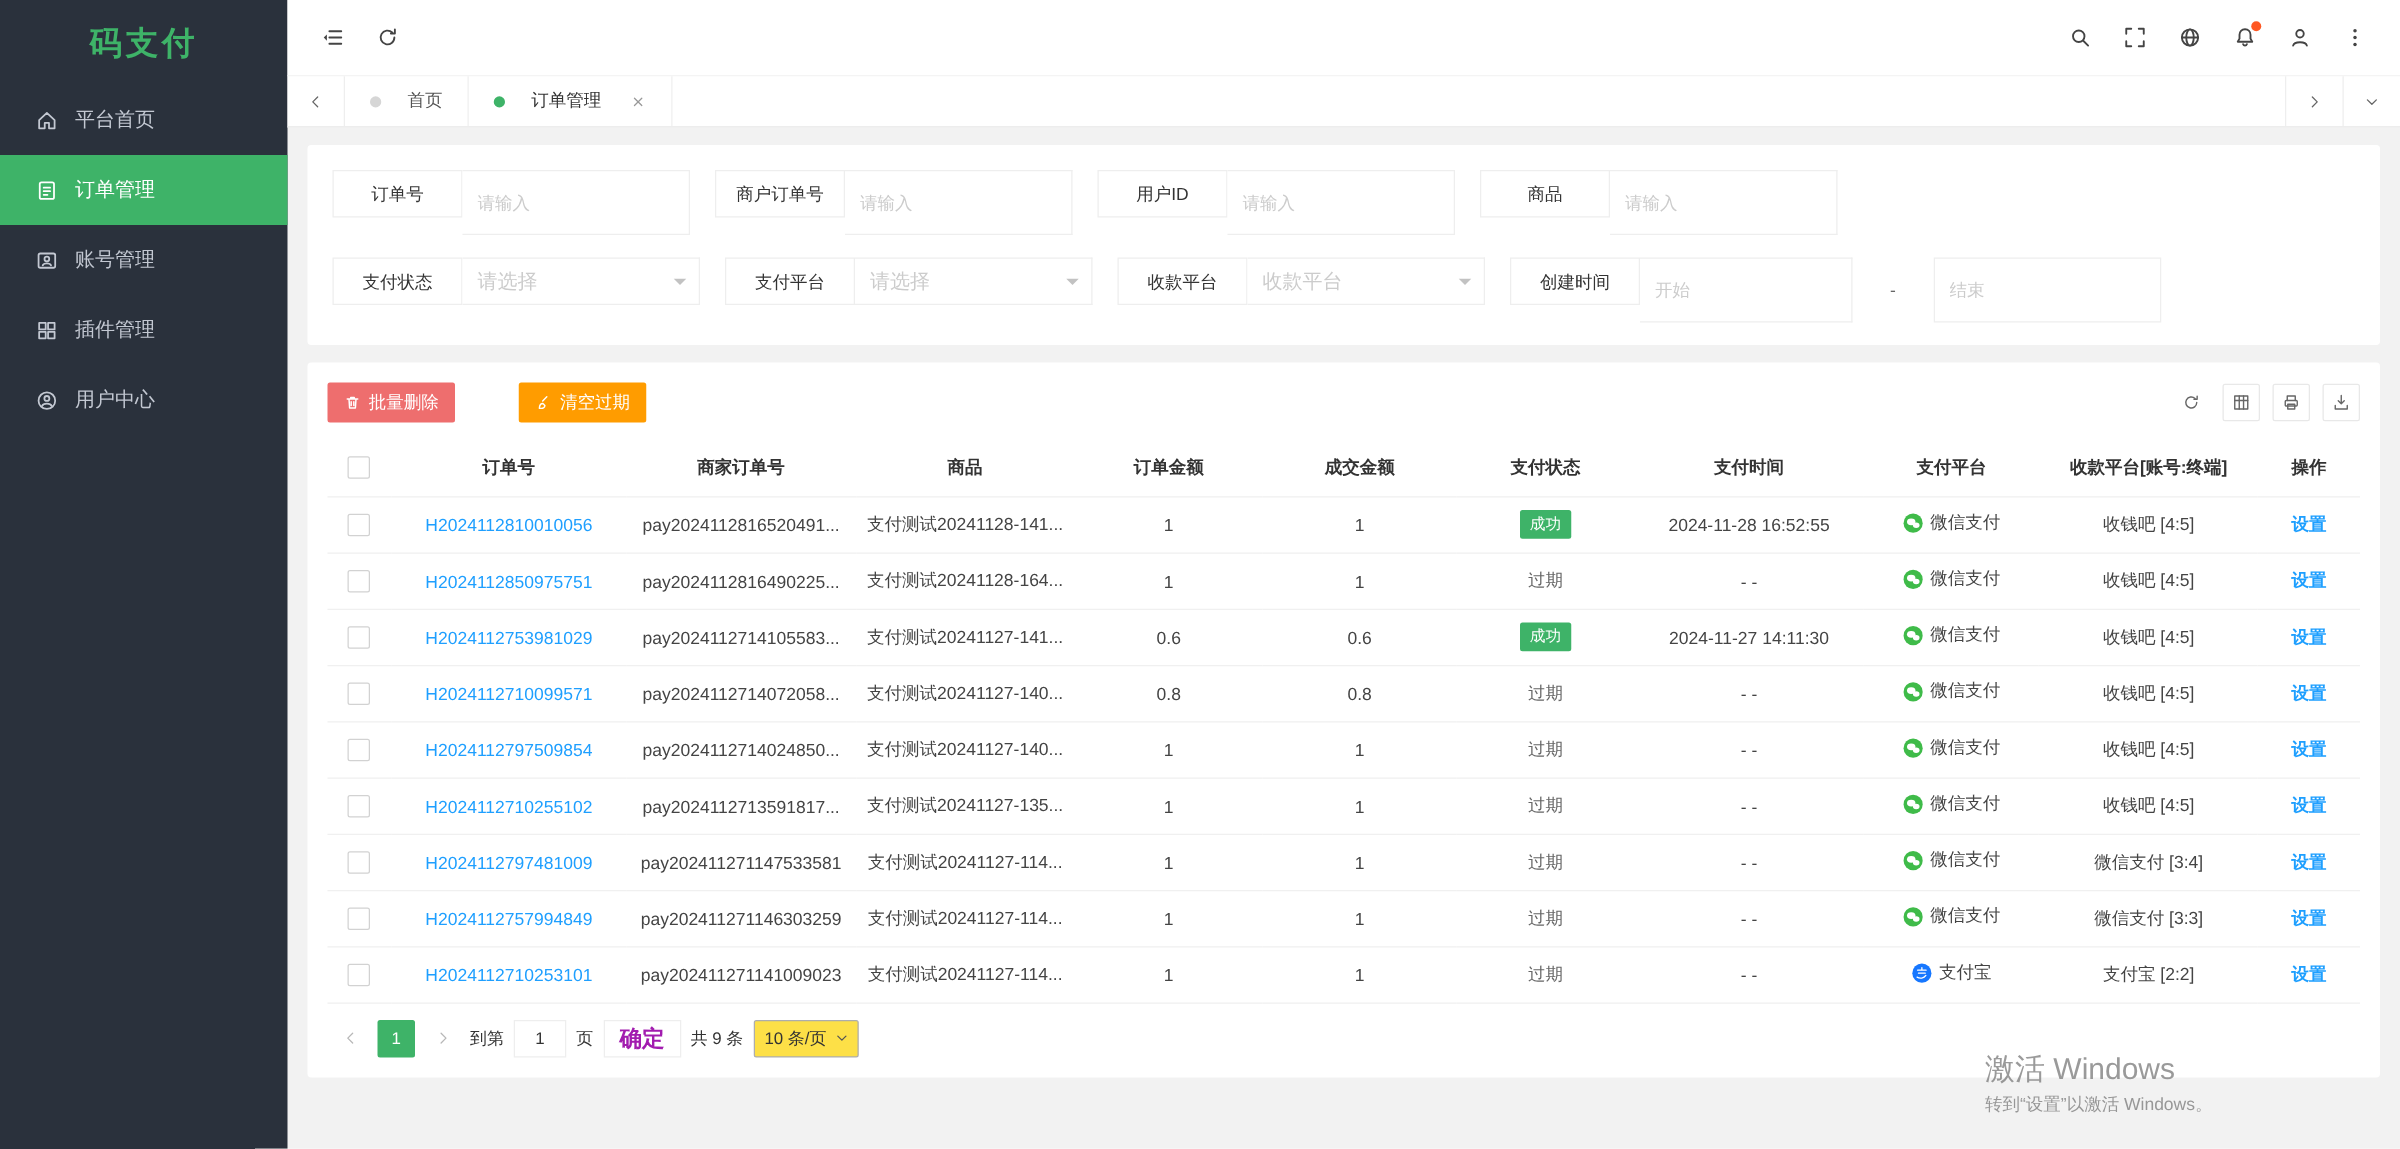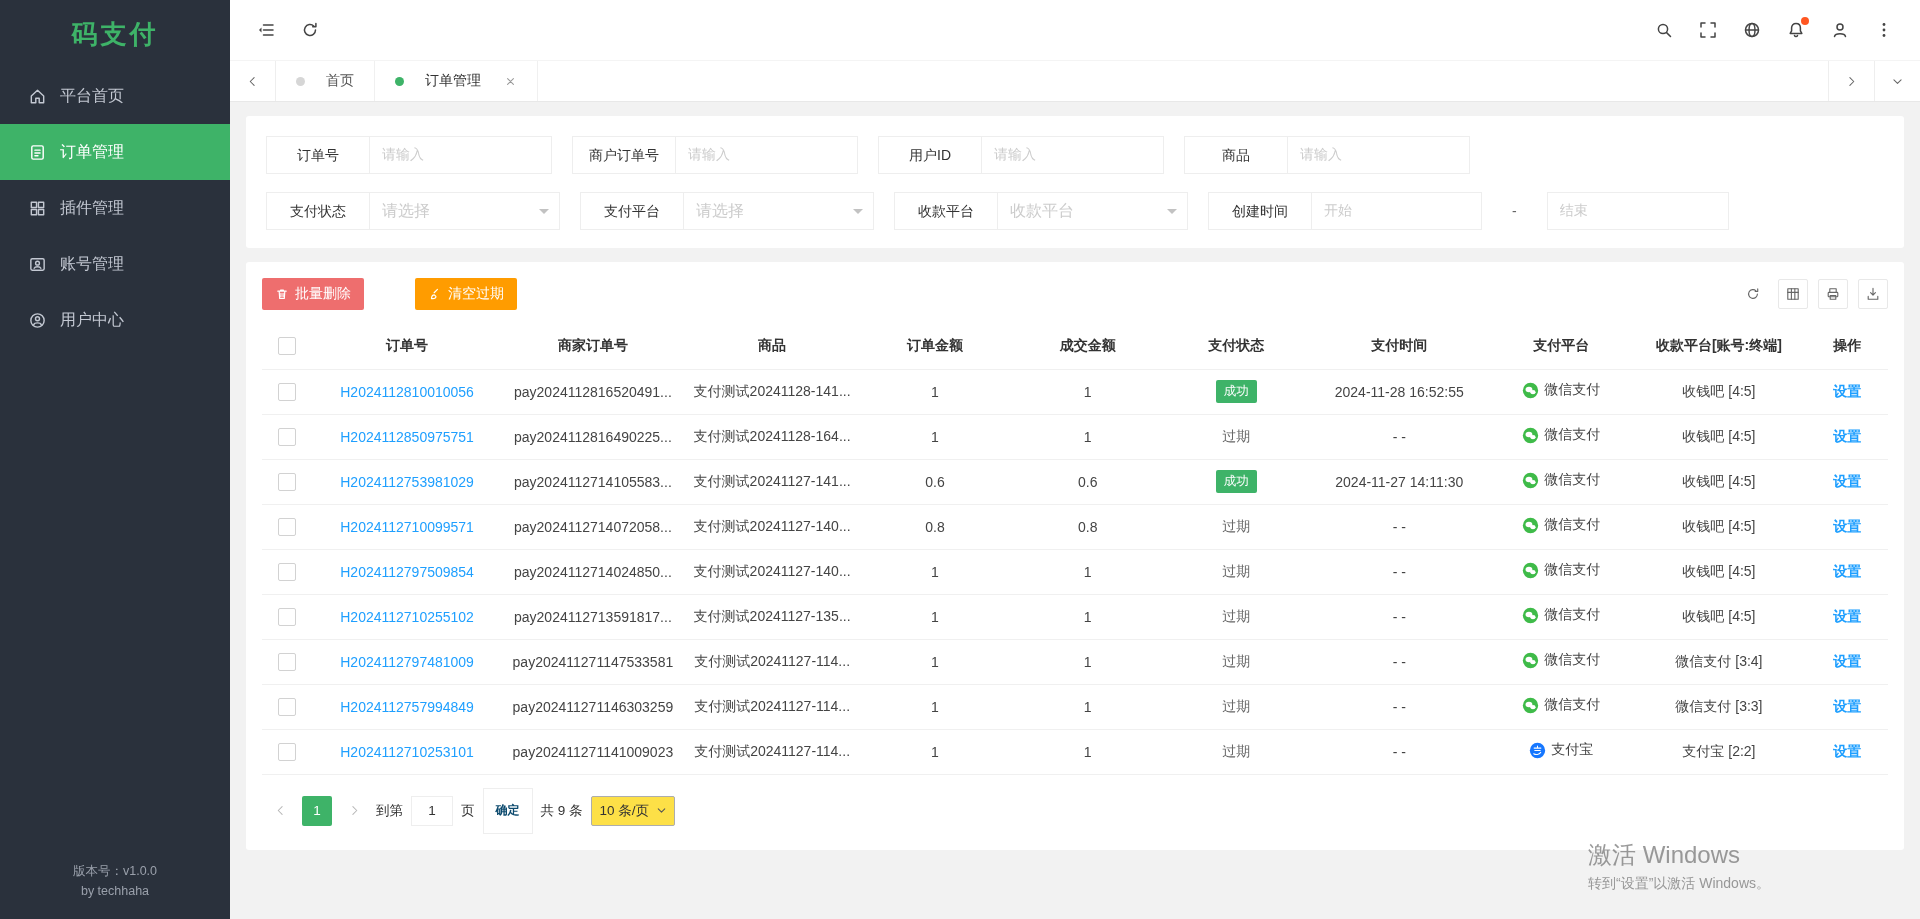--- a/index.html
+++ b/index.html
@@ -35,21 +35,21 @@
   .pic { width:13px; height:13px; fill:none; stroke:currentColor; stroke-width:1.6; stroke-linecap:round; stroke-linejoin:round; }
 
   .content { flex:1; padding:14px 16px 0; position:relative; overflow:hidden; }
   .card { background:#fff; border-radius:3px; }
 
   
   .filter-card { padding:20px 20px 18px; margin-bottom:14px; }
   .frow { display:flex; gap:20px; margin-bottom:18px; flex-wrap:nowrap; }
   .fgroup { display:flex; align-items:stretch; }
   .flabel { min-width:104px; height:38px; line-height:36px; padding:0 14px; border:1px solid #eee; background:#fff; font-size:14px; color:#333; text-align:center; white-space:nowrap; }
-  .finput { height:38px; width:182px; border:1px solid #eee; border-left:none; padding:0 12px; font-size:14px; color:#333; outline:none; font-family:Liberation Serif, serif; }
+  .finput { height:52px; width:182px; border:1px solid #eee; border-left:none; padding:0 12px; font-size:14px; color:#333; outline:none; font-family:Liberation Sans, sans-serif; }
   .finput::placeholder { color:#ccc; }
   .fselect { height:38px; width:190px; border:1px solid #eee; border-left:none; display:flex; align-items:center; justify-content:space-between; padding:0 10px 0 12px; font-size:16px; color:#ccc; cursor:pointer; background:#fff; }
   .caret { width:0; height:0; border:5px solid transparent; border-top-color:#c2c2c2; margin-top:5px; }
   .dash { align-self:center; margin:0 10px; color:#666; font-size:14px; }
   .btnrow { display:flex; justify-content:flex-end; gap:10px; margin-top:22px; }
   .btn { height:32px; padding:0 13px; border:none; border-radius:2px; font-size:14px; display:inline-flex; align-items:center; gap:6px; cursor:pointer; font-family:inherit; }
   .btn-green { background:#3eb368; color:#fff; }
   .btn-plain { background:#fff; border:1px solid #ddd; color:#555; }
   .bic { width:14px; height:14px; fill:none; stroke:currentColor; stroke-width:1.7; stroke-linecap:round; stroke-linejoin:round; }
 
@@ -73,21 +73,21 @@
   .badge-success { display:inline-block; background:#3eb368; color:#fff; font-size:12.5px; padding:3px 8px; border-radius:2px; }
   .status-expired { color:#666; }
   .plat { display:inline-flex; align-items:center; gap:5px; }
   .picon { width:17px; height:17px; flex-shrink:0; }
 
   
   .pagebar { display:flex; align-items:center; gap:8px; padding:13px 4px 8px; font-size:13.5px; color:#333; }
   .pg-nav { width:28px; height:30px; display:flex; align-items:center; justify-content:center; color:#b8b8b8; cursor:pointer; }
   .pg-cur { min-width:30px; height:30px; background:#3eb368; color:#fff; display:flex; align-items:center; justify-content:center; border-radius:2px; cursor:pointer; }
   .pg-input { width:42px; height:30px; border:1px solid #eee; text-align:center; font-size:13.5px; outline:none; font-family:inherit; color:#333; }
-  .pg-confirm { height:46px; padding:0 12px; border:1px solid #eee; background:#fff; font-size:12px; font-weight:700; cursor:pointer; font-family:inherit; color:#0c4a6e; }
+  .pg-confirm { height:30px; padding:0 12px; border:1px solid #eee; background:#fff; font-size:18px; font-weight:700; cursor:pointer; font-family:inherit; color:#a21caf; }
   .pg-select { height:30px; border:1px solid #adadad; border-radius:2px; background:#fde047; display:inline-flex; align-items:center; gap:6px; padding:0 6px 0 8px; cursor:pointer; color:#333; }
   .pg-select .pic { color:#555; }
 
   
   .watermark { position:absolute; right:150px; bottom:26px; color:rgba(120,120,120,0.75); pointer-events:none; text-align:left; }
   .watermark .wm-title { font-size:24px; font-weight:300; }
   .watermark .wm-sub { font-size:14px; margin-top:4px; }
 </style>
 </head>
 <body>
@@ -103,48 +103,44 @@
     </div>
     <div class="menu-item active">
       <svg class="mic" viewBox="0 0 20 20">
           <rect x="4" y="3" width="12" height="14" rx="1.5"></rect>
           <path d="M7.3 7.5h5.4M7.3 10.5h5.4M7.3 13.5h3.2"></path>
         </svg>
       <span>订单管理</span>
     </div>
     <div class="menu-item">
       <svg class="mic" viewBox="0 0 20 20">
+          <rect x="3" y="4" width="14" height="12" rx="1.5"></rect>
+          <circle cx="10" cy="8.6" r="2"></circle>
+          <path d="M6.5 14c.9-2.2 6.1-2.2 7 0"></path>
+        </svg>
+      <span>账号管理</span>
+    </div>
+    <div class="menu-item">
+      <svg class="mic" viewBox="0 0 20 20">
           <rect x="3.5" y="3.5" width="5.5" height="5.5"></rect>
           <rect x="11" y="3.5" width="5.5" height="5.5"></rect>
           <rect x="3.5" y="11" width="5.5" height="5.5"></rect>
           <rect x="11" y="11" width="5.5" height="5.5"></rect>
         </svg>
       <span>插件管理</span>
-    </div>
-    <div class="menu-item">
-      <svg class="mic" viewBox="0 0 20 20">
-          <rect x="3" y="4" width="14" height="12" rx="1.5"></rect>
-          <circle cx="10" cy="8.6" r="2"></circle>
-          <path d="M6.5 14c.9-2.2 6.1-2.2 7 0"></path>
-        </svg>
-      <span>账号管理</span>
     </div>
     <div class="menu-item">
       <svg class="mic" viewBox="0 0 20 20">
           <circle cx="10" cy="10" r="7"></circle>
           <circle cx="10" cy="8.2" r="2.1"></circle>
           <path d="M6 14.4c1-2.5 7-2.5 8 0"></path>
         </svg>
       <span>用户中心</span>
     </div>
   </nav>
-  <div class="sidebar-footer">
-    <div>版本号：v1.0.0</div>
-    <div>by techhaha</div>
-  </div>
 </aside>
 
 <div class="main">
 
   <header class="topbar">
     <div class="icon-btn">
       <svg class="ic" viewBox="0 0 20 20">
           <path d="M7.5 5h9.5M7.5 10h9.5M7.5 15h9.5"></path>
           <path d="M5.5 7.5 3 10l2.5 2.5z" fill="currentColor" stroke="none"></path>
         </svg>

